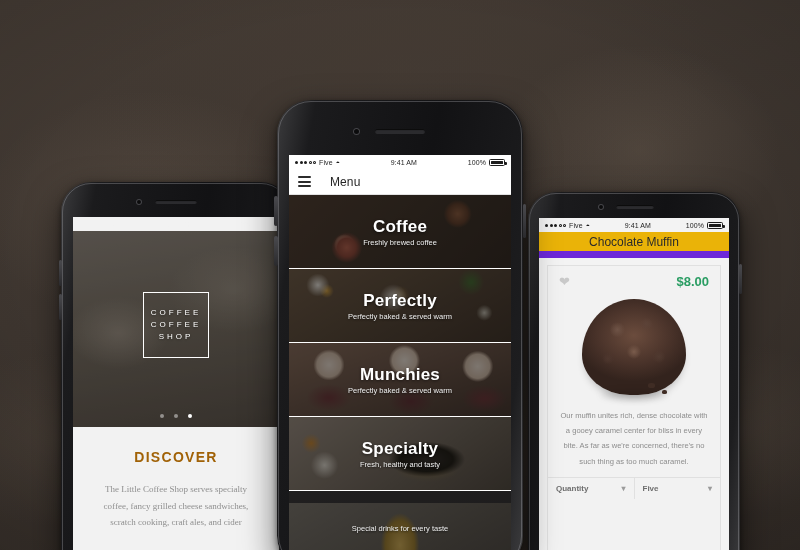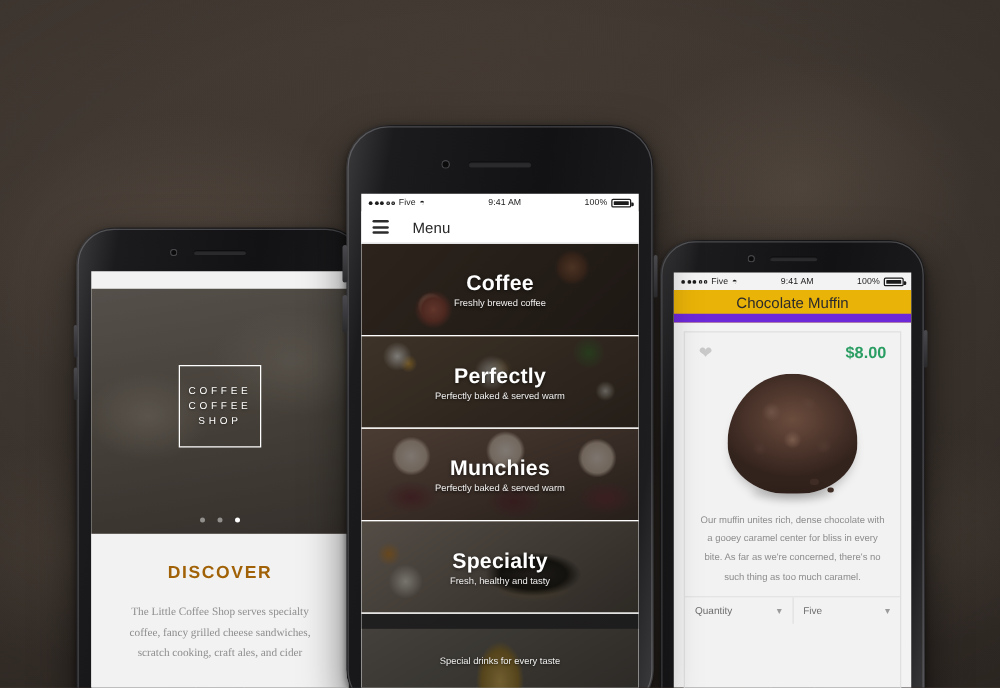--- a/index.html
+++ b/index.html
@@ -245,21 +245,21 @@
     content:""; position:absolute; left:50%; bottom:-5px; transform:translateX(-50%);
     width:66px; height:10px; border-radius:50%; background:rgba(0,0,0,.10); filter:blur(3px);
   }
   .crumb { position:absolute; border-radius:40%; background:#3f2c24; }
   .prod-desc {
     padding:4px 11px 8px; text-align:center; font-size:7.6px; line-height:2.0; color:#8d8d8d;
   }
   .prod-controls { display:flex; border-top:1px solid #e0e0e0; flex:0 0 22px; }
   .ctrl {
     flex:1; display:flex; align-items:center; justify-content:space-between;
-    padding:0 8px; font-size:8px; color:#6e6e6e; background:#f2f2f2;
+    padding:0 8px; font-size:8px; color:#6e6e6e; background:#f2f2f2;font-weight:bold;
   }
   .ctrl + .ctrl { border-left:1px solid #e0e0e0; }
   .chev { font-size:8px; color:#9b9b9b; }
 </style>
 </head>
 <body>
 
 <div id="backdrop"></div>
 <div id="vignette"></div>
 

